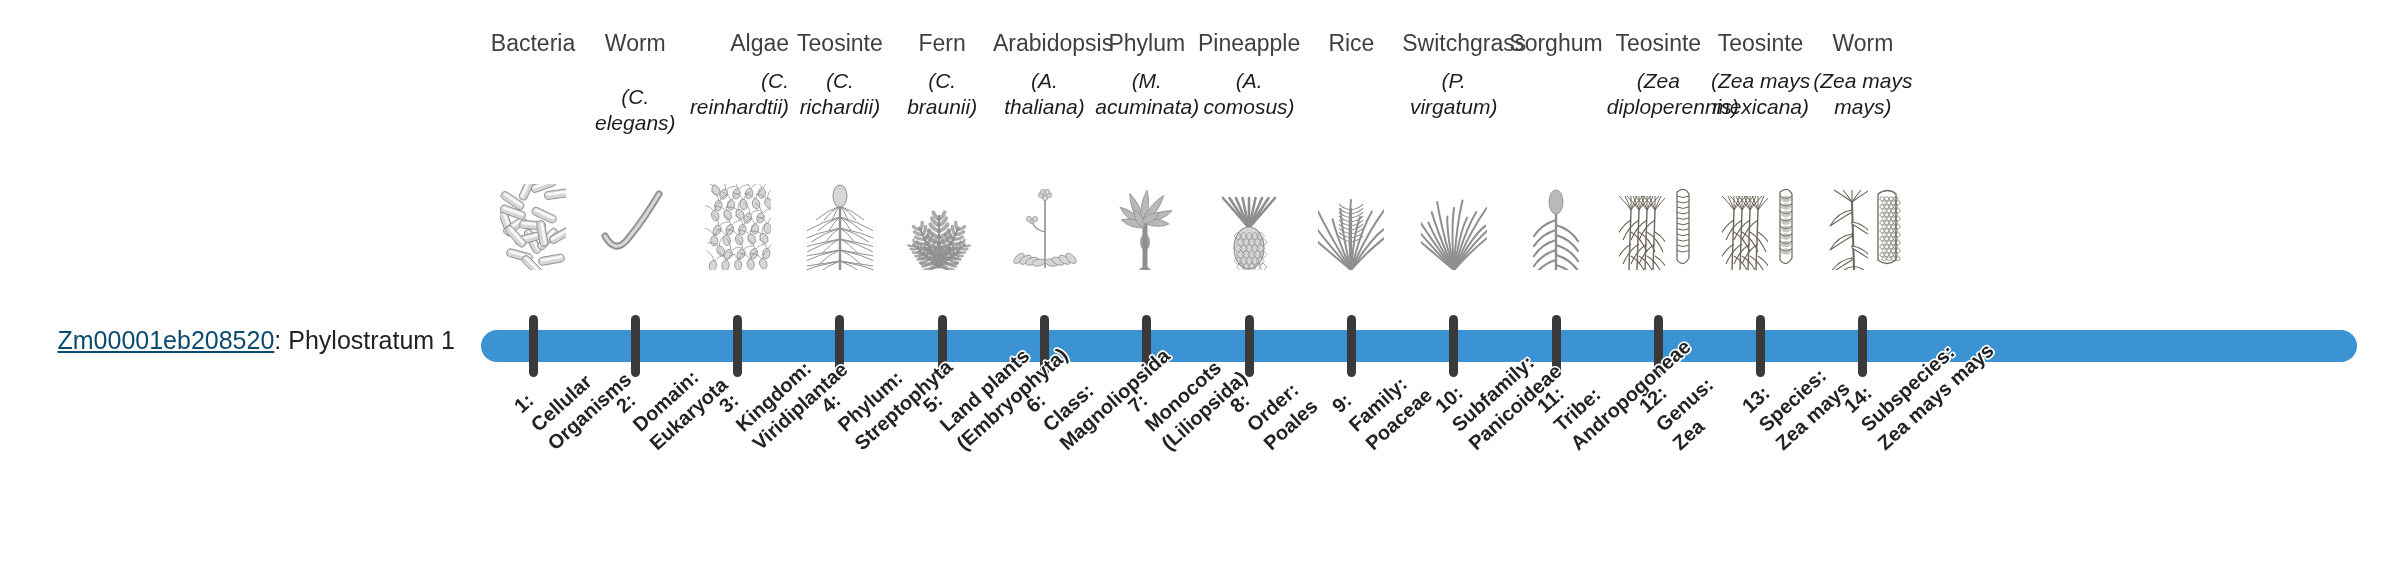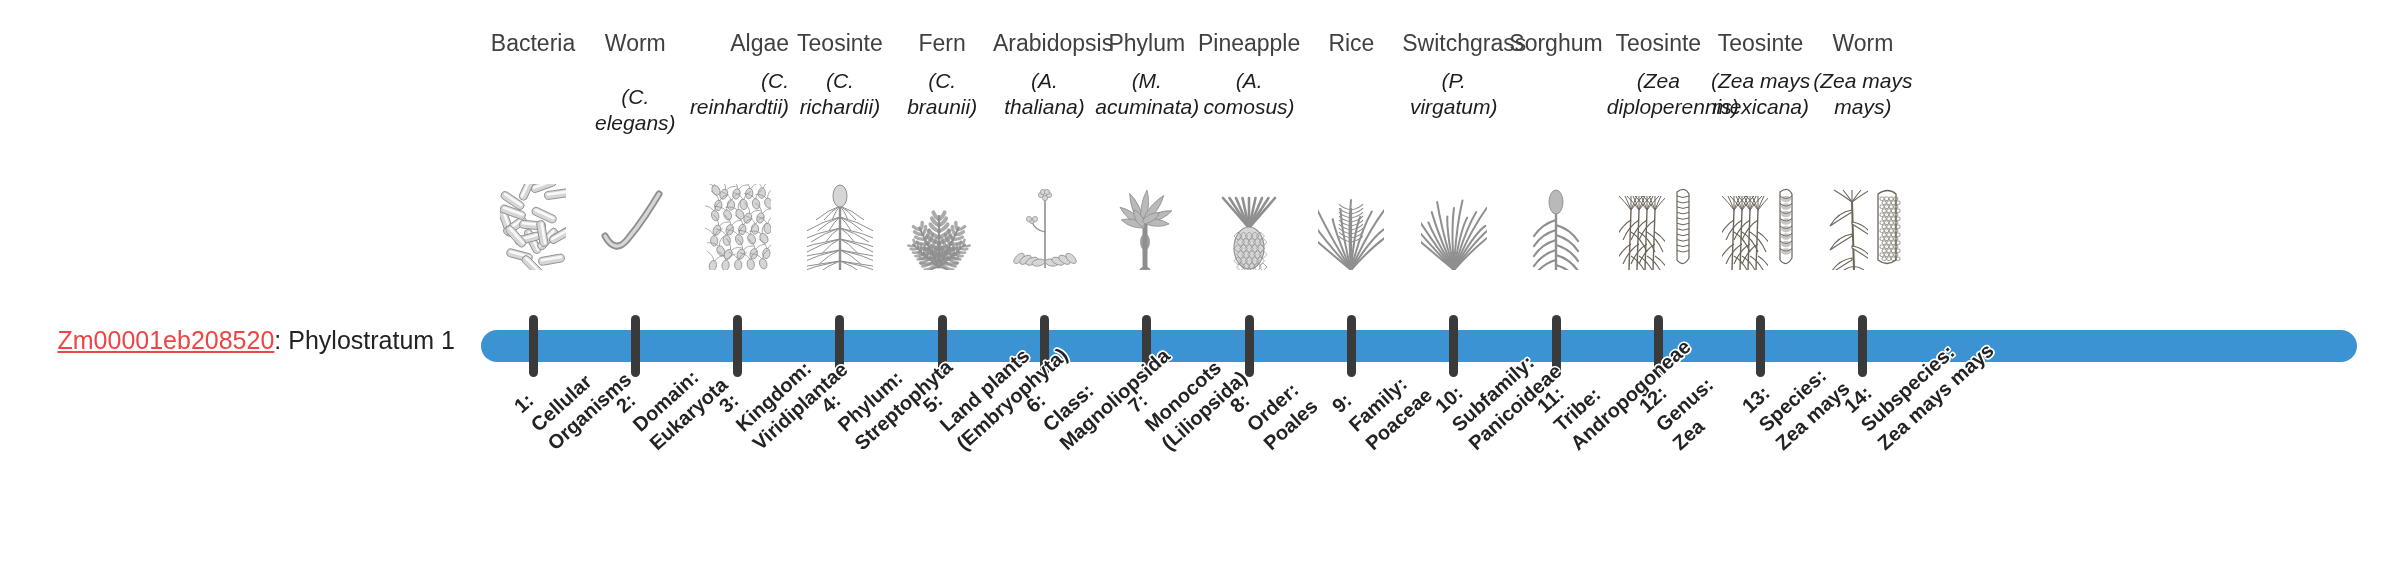--- a/index.html
+++ b/index.html
@@ -26,21 +26,21 @@
     left: 0px;
     top: 325px;
     width: 455px;
     text-align: right;
     font-size: 25px;
     line-height: 30px;
     white-space: nowrap;
     color: #232323;
   }
   #gene-label .gene-link {
-    color: #ef4444;
+    color: #0c4a6e;
     text-decoration: underline;
     text-underline-offset: 2px;
   }
 
   
   .col {
     position: absolute;
     top: 30px;
     width: 103px;
     height: 280px;

